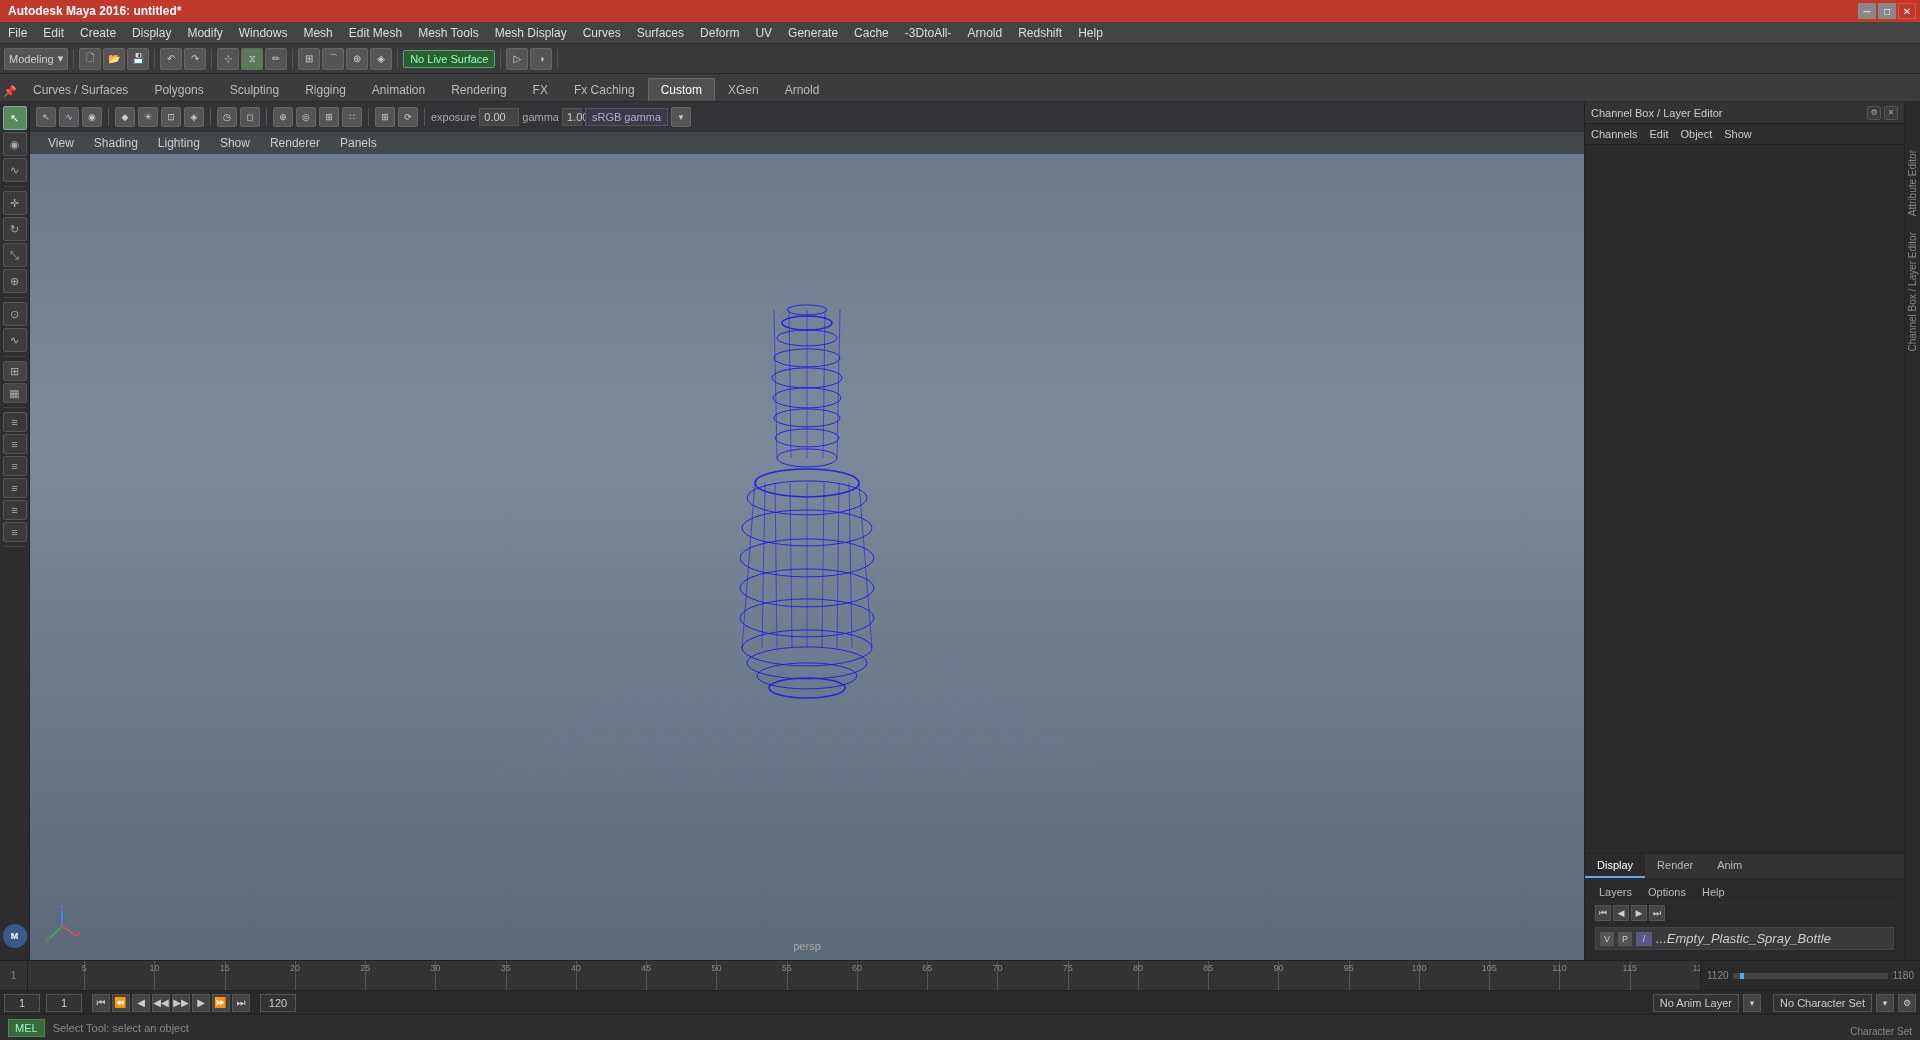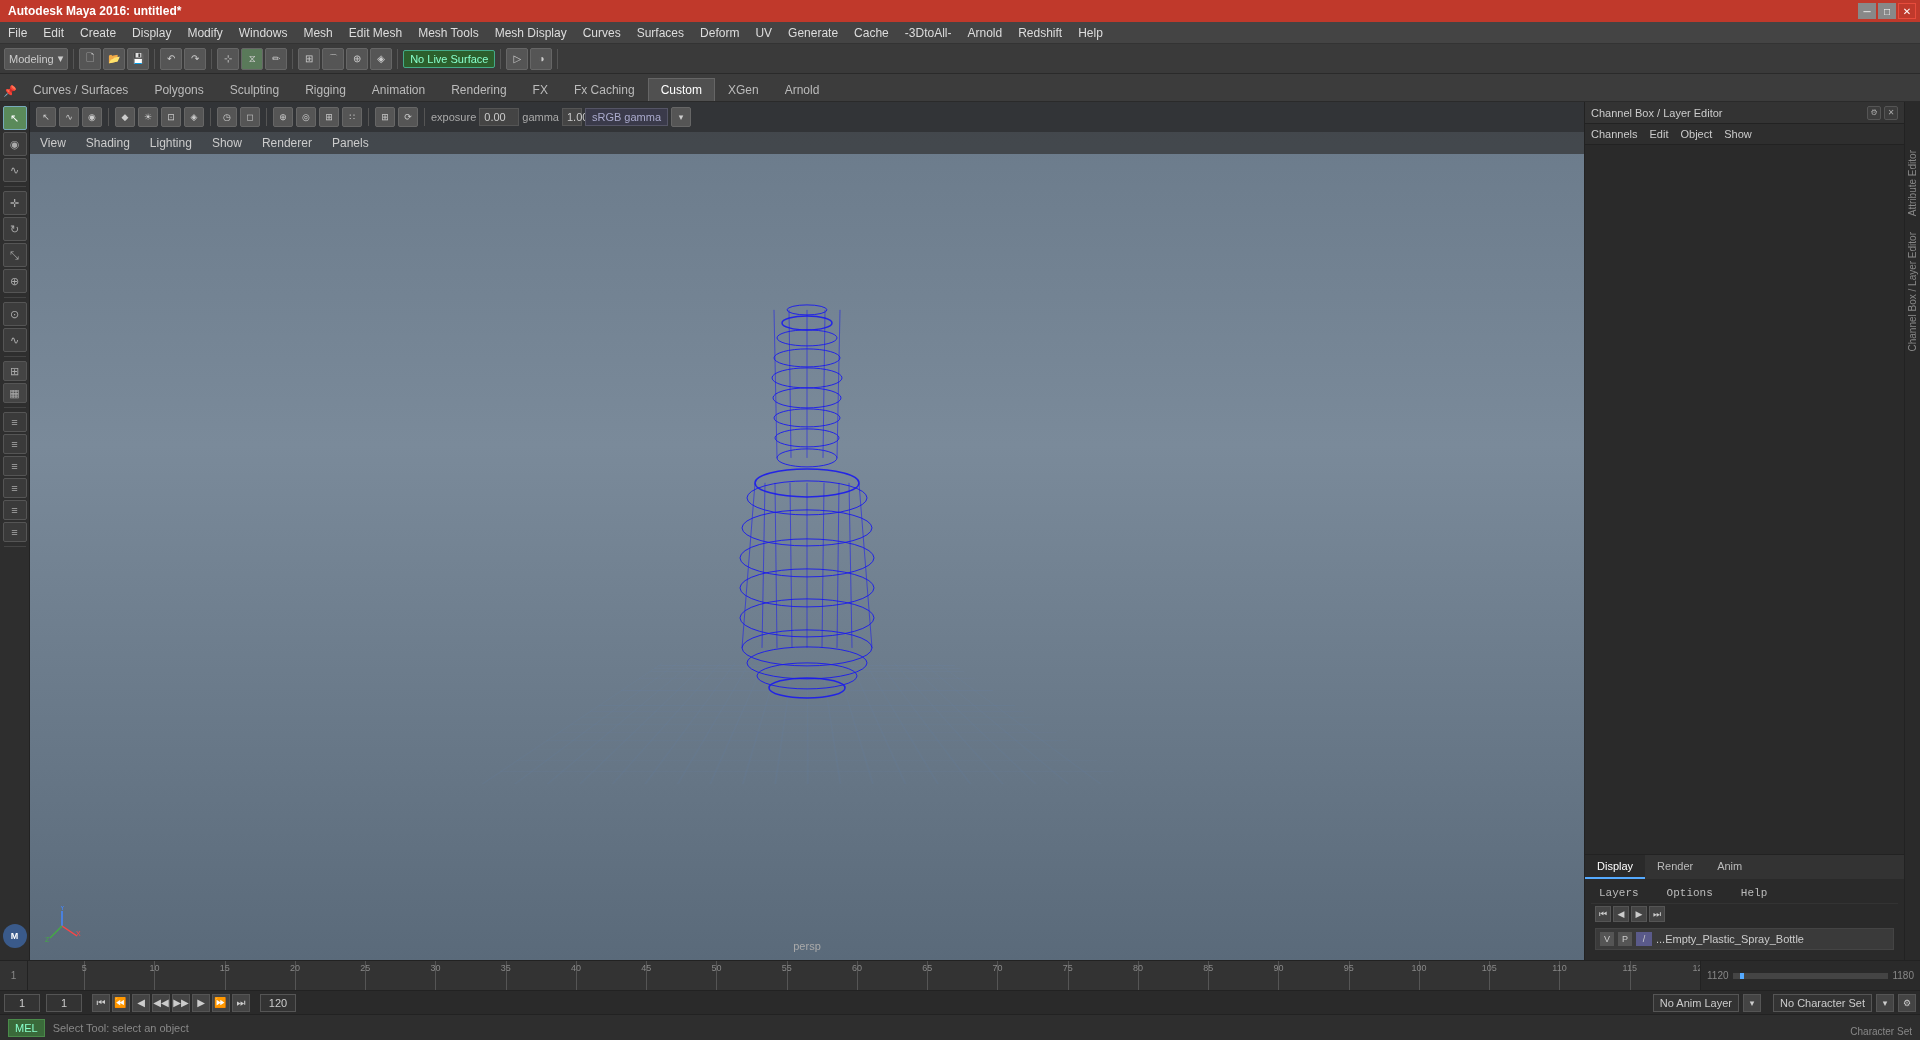--- a/index.html
+++ b/index.html
@@ -67,28 +67,28 @@
     #channel-box-nav { display: flex; gap: 12px; padding: 4px 6px; background: #2e2e2e; border-bottom: 1px solid #222; }
     #channel-box-nav span { color: #ccc; font-size: 11px; cursor: pointer; }
     #channel-box-content { flex: 1; background: #2a2a2a; }
 
     
     #right-bottom { border-top: 1px solid #222; }
     #right-bottom-tabs { display: flex; background: #333; }
     .right-tab { padding: 5px 12px; font-size: 11px; color: #bbb; cursor: pointer; border-bottom: 2px solid transparent; }
     .right-tab.active { color: #fff; border-bottom: 2px solid #5af; background: #2a2a2a; }
     #layers-section { padding: 4px 6px; }
-    #layers-sub-tabs { display: flex; gap: 20px; padding: 2px 4px; border-bottom: 1px solid #333; font-family: Liberation Mono, monospace; }
+    #layers-sub-tabs { display: flex; gap: 8px; padding: 2px 4px; border-bottom: 1px solid #333; }
     .layers-sub-tab { font-size: 11px; color: #bbb; cursor: pointer; padding: 2px 4px; }
     #layers-controls { display: flex; gap: 2px; align-items: center; padding: 2px 4px; }
     .layer-ctrl-btn { width: 16px; height: 16px; background: #444; border: 1px solid #555; display: flex; align-items: center; justify-content: center; cursor: pointer; font-size: 9px; color: #ccc; }
     #layers-list { padding: 4px; }
     .layer-item { display: flex; align-items: center; gap: 4px; padding: 3px 4px; background: #3a3a3a; border: 1px solid #444; margin-bottom: 2px; }
     .layer-vis-btn { width: 14px; height: 14px; background: #555; font-size: 9px; display: flex; align-items: center; justify-content: center; cursor: pointer; color: #ccc; }
-    .layer-name { font-size: 11px; color: #ccc; flex: 1; }
+    .layer-name { font-size: 13px; color: #ccc; flex: 1; font-style: italic; }
 
     
     #timeline { height: 30px; background: #2e2e2e; display: flex; align-items: center; border-top: 1px solid #222; position: relative; }
     #timeline-ruler { flex: 1; height: 100%; background: #333; position: relative; overflow: hidden; }
     .tick { position: absolute; top: 0; height: 100%; width: 1px; background: #555; }
     .tick-label { position: absolute; top: 2px; font-size: 9px; color: #888; transform: translateX(-50%); }
 
     
     #playback-bar { height: 24px; background: #2a2a2a; display: flex; align-items: center; padding: 0 4px; gap: 4px; border-top: 1px solid #222; }
     .pb-btn { width: 18px; height: 18px; background: #444; border: 1px solid #555; display: flex; align-items: center; justify-content: center; cursor: pointer; color: #ccc; font-size: 10px; }
@@ -105,21 +105,21 @@
 
     
     #viewport-toolbar { position: absolute; top: 0; left: 0; right: 0; height: 30px; background: rgba(40,40,40,0.85); display: flex; align-items: center; gap: 3px; padding: 0 6px; }
     .vp-btn { width: 20px; height: 20px; background: #555; border: 1px solid #666; display: flex; align-items: center; justify-content: center; cursor: pointer; color: #ccc; font-size: 9px; border-radius: 2px; }
     .vp-sep { width: 1px; height: 18px; background: #555; margin: 0 3px; }
     .vp-label { font-size: 11px; color: #aaa; }
     .vp-field { height: 18px; background: #444; border: 1px solid #555; color: #ccc; font-size: 11px; padding: 0 4px; display: flex; align-items: center; }
     .vp-gamma { background: #3a3a4a; border: 1px solid #556; color: #aac; font-size: 11px; padding: 0 6px; height: 18px; display: flex; align-items: center; }
 
     
-    #viewport-menu { position: absolute; top: 30px; left: 0; right: 0; height: 22px; background: rgba(50,50,50,0.7); display: flex; align-items: center; }
+    #viewport-menu { position: absolute; top: 30px; left: 0; right: 0; height: 22px; background: rgba(50,50,50,0.7); display: flex; align-items: center; padding-left: 8px; }
     .vm-item { padding: 0 10px; font-size: 12px; color: #ccc; cursor: pointer; height: 100%; display: flex; align-items: center; }
 
     
     #right-tab-strip { width: 16px; background: #2a2a2a; display: flex; flex-direction: column; align-items: center; border-left: 1px solid #222; padding-top: 40px; gap: 0; }
     .rts-item { writing-mode: vertical-rl; transform: rotate(180deg); color: #888; font-size: 10px; padding: 8px 2px; cursor: pointer; white-space: nowrap; }
   </style>
 </head>
 <body>
 
 <div id="titlebar">

